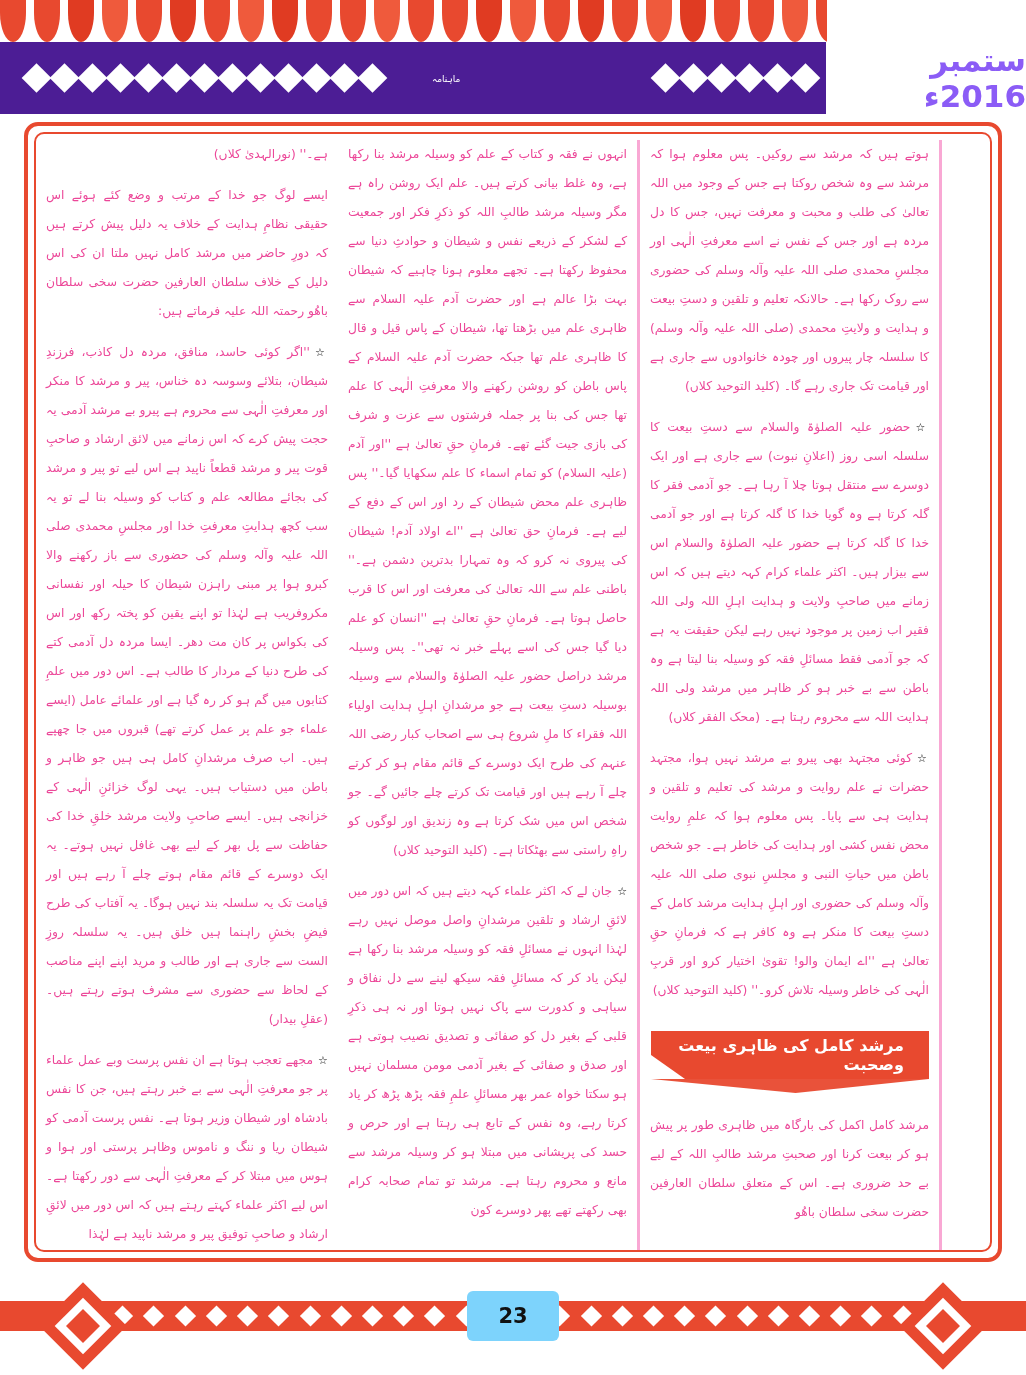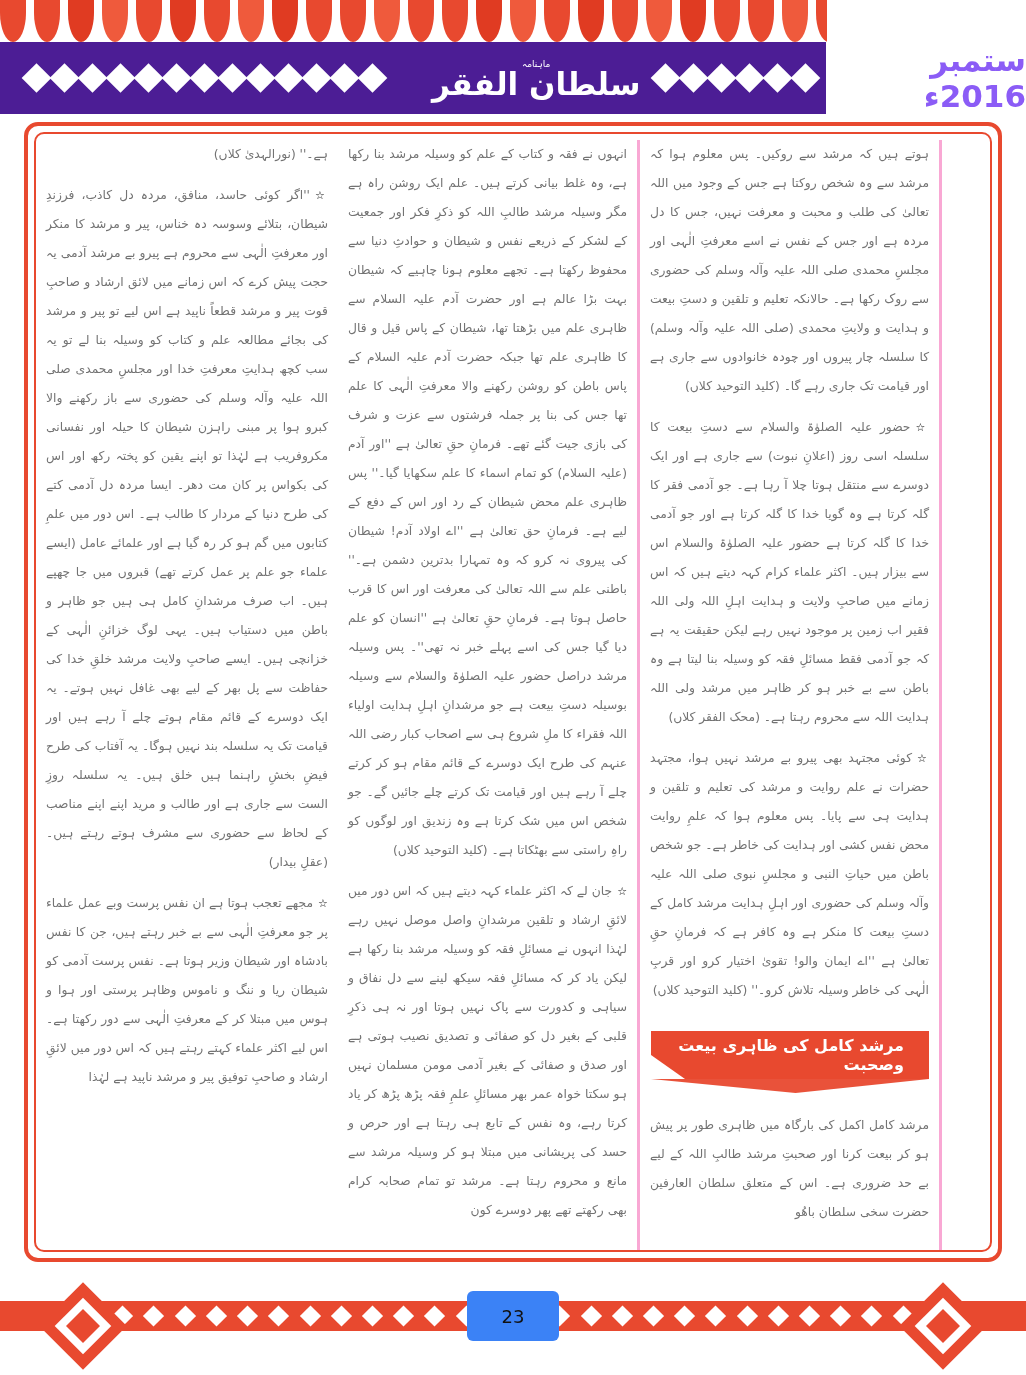--- a/index.html
+++ b/index.html
@@ -165,21 +165,21 @@
   .col + .col {
     border-right: 3px solid #f9a8d4;
   }
 
   .para {
     direction: rtl;
     text-align: justify;
     font-family: "DejaVu Sans", sans-serif;
     font-size: 12.3px;
     line-height: 29px;
-    color: #737373;
+    color: #ec4899;
     margin: 0 0 12px 0;
     letter-spacing: 0;
   }
   .para.with-star::before {
     content: "☆";
     color: #111;
     font-size: 11px;
     margin-left: 5px;
   }
 
@@ -252,28 +252,28 @@
     background: #ffffff;
     transform: rotate(45deg);
   }
   .page-number {
     position: absolute;
     left: 50%;
     bottom: 34px;
     transform: translateX(-50%);
     width: 92px;
     height: 50px;
-    background: #3b82f6;
+    background: #7dd3fc;
     border-radius: 6px;
     display: flex;
     align-items: center;
     justify-content: center;
     color: #111;
-    font-size: 18px;
-    font-weight: normal;
+    font-size: 21px;
+    font-weight: bold;
     z-index: 4;
   }
   .corner-dia {
     position: absolute;
     bottom: 18px;
     width: 62px;
     height: 62px;
     background: #e8492f;
     transform: rotate(45deg);
   }
@@ -349,21 +349,20 @@
       <div class="dia"></div>
       <div class="dia"></div>
       <div class="dia"></div>
       <div class="dia"></div>
       <div class="dia"></div>
       <div class="dia"></div>
     </div>
 
     <div class="masthead">
       <div class="sub">ماہنامہ</div>
-      <div class="title">سلطان الفقر</div>
     </div>
 
     <div class="header-diamonds right">
       <div class="dia"></div>
       <div class="dia"></div>
       <div class="dia"></div>
       <div class="dia"></div>
       <div class="dia"></div>
       <div class="dia"></div>
     </div>
@@ -374,20 +373,21 @@
   </div>
 
   <div class="frame-outer">
     <div class="frame-inner"></div>
   </div>
 
   <div class="columns">
 
     <div class="col">
       <p class="para">ہے۔'' (نورالہدیٰ کلاں)</p>
+      <p class="para">ایسے لوگ جو خدا کے مرتب و وضع کئے ہوئے اس حقیقی نظامِ ہدایت کے خلاف یہ دلیل پیش کرتے ہیں کہ دورِ حاضر میں مرشد کامل نہیں ملتا ان کی اس دلیل کے خلاف سلطان العارفین حضرت سخی سلطان باھُو رحمتہ اللہ علیہ فرماتے ہیں:</p>
       <p class="para with-star">''اگر کوئی حاسد، منافق، مردہ دل کاذب، فرزندِ شیطان، بتلائے وسوسہ دہ خناس، پیر و مرشد کا منکر اور معرفتِ الٰہی سے محروم ہے پیرو بے مرشد آدمی یہ حجت پیش کرے کہ اس زمانے میں لائق ارشاد و صاحبِ قوت پیر و مرشد قطعاً ناپید ہے اس لیے تو پیر و مرشد کی بجائے مطالعہ علم و کتاب کو وسیلہ بنا لے تو یہ سب کچھ ہدایتِ معرفتِ خدا اور مجلسِ محمدی صلی اللہ علیہ وآلہ وسلم کی حضوری سے باز رکھنے والا کبرو ہوا پر مبنی راہزن شیطان کا حیلہ اور نفسانی مکروفریب ہے لہٰذا تو اپنے یقین کو پختہ رکھ اور اس کی بکواس پر کان مت دھر۔ ایسا مردہ دل آدمی کتے کی طرح دنیا کے مردار کا طالب ہے۔ اس دور میں علمِ کتابوں میں گم ہو کر رہ گیا ہے اور علمائے عامل (ایسے علماء جو علم پر عمل کرتے تھے) قبروں میں جا چھپے ہیں۔ اب صرف مرشدانِ کامل ہی ہیں جو ظاہر و باطن میں دستیاب ہیں۔ یہی لوگ خزائنِ الٰہی کے خزانچی ہیں۔ ایسے صاحبِ ولایت مرشد خلقِ خدا کی حفاظت سے پل بھر کے لیے بھی غافل نہیں ہوتے۔ یہ ایک دوسرے کے قائم مقام ہوتے چلے آ رہے ہیں اور قیامت تک یہ سلسلہ بند نہیں ہوگا۔ یہ آفتاب کی طرح فیضِ بخشِ راہنما ہیں خلق ہیں۔ یہ سلسلہ روزِ الست سے جاری ہے اور طالب و مرید اپنے اپنے مناصب کے لحاظ سے حضوری سے مشرف ہوتے رہتے ہیں۔ (عقلِ بیدار)</p>
       <p class="para with-star">مجھے تعجب ہوتا ہے ان نفس پرست وبے عمل علماء پر جو معرفتِ الٰہی سے بے خبر رہتے ہیں، جن کا نفس بادشاہ اور شیطان وزیر ہوتا ہے۔ نفس پرست آدمی کو شیطان ریا و ننگ و ناموس وظاہر پرستی اور ہوا و ہوس میں مبتلا کر کے معرفتِ الٰہی سے دور رکھتا ہے۔ اس لیے اکثر علماء کہتے رہتے ہیں کہ اس دور میں لائقِ ارشاد و صاحبِ توفیق پیر و مرشد ناپید ہے لہٰذا</p>
     </div>
 
     <div class="col">
       <p class="para">انہوں نے فقہ و کتاب کے علم کو وسیلہ مرشد بنا رکھا ہے، وہ غلط بیانی کرتے ہیں۔ علم ایک روشن راہ ہے مگر وسیلہ مرشد طالبِ اللہ کو ذکرِ فکر اور جمعیت کے لشکر کے ذریعے نفس و شیطان و حوادثِ دنیا سے محفوظ رکھتا ہے۔ تجھے معلوم ہونا چاہیے کہ شیطان بہت بڑا عالم ہے اور حضرت آدم علیہ السلام سے ظاہری علم میں بڑھتا تھا، شیطان کے پاس قیل و قال کا ظاہری علم تھا جبکہ حضرت آدم علیہ السلام کے پاس باطن کو روشن رکھنے والا معرفتِ الٰہی کا علم تھا جس کی بنا پر جملہ فرشتوں سے عزت و شرف کی بازی جیت گئے تھے۔ فرمانِ حقِ تعالیٰ ہے ''اور آدم (علیہ السلام) کو تمام اسماء کا علم سکھایا گیا۔'' پس ظاہری علم محض شیطان کے رد اور اس کے دفع کے لیے ہے۔ فرمانِ حق تعالیٰ ہے ''اے اولاد آدم! شیطان کی پیروی نہ کرو کہ وہ تمہارا بدترین دشمن ہے۔'' باطنی علم سے اللہ تعالیٰ کی معرفت اور اس کا قرب حاصل ہوتا ہے۔ فرمانِ حقِ تعالیٰ ہے ''انسان کو علم دیا گیا جس کی اسے پہلے خبر نہ تھی''۔ پس وسیلہ مرشد دراصل حضور علیہ الصلوٰۃ والسلام سے وسیلہ بوسیلہ دستِ بیعت ہے جو مرشدانِ اہلِ ہدایت اولیاء اللہ فقراء کا ملِ شروع ہی سے اصحاب کبار رضی اللہ عنہم کی طرح ایک دوسرے کے قائم مقام ہو کر کرتے چلے آ رہے ہیں اور قیامت تک کرتے چلے جائیں گے۔ جو شخص اس میں شک کرتا ہے وہ زندیق اور لوگوں کو راہِ راستی سے بھٹکاتا ہے۔ (کلید التوحید کلاں)</p>
       <p class="para with-star">جان لے کہ اکثر علماء کہہ دیتے ہیں کہ اس دور میں لائقِ ارشاد و تلقین مرشدانِ واصل موصل نہیں رہے لہٰذا انہوں نے مسائلِ فقہ کو وسیلہ مرشد بنا رکھا ہے لیکن یاد کر کہ مسائلِ فقہ سیکھ لینے سے دل نفاق و سیاہی و کدورت سے پاک نہیں ہوتا اور نہ ہی ذکرِ قلبی کے بغیر دل کو صفائی و تصدیق نصیب ہوتی ہے اور صدق و صفائی کے بغیر آدمی مومن مسلمان نہیں ہو سکتا خواہ عمر بھر مسائلِ علمِ فقہ پڑھ پڑھ کر یاد کرتا رہے، وہ نفس کے تابع ہی رہتا ہے اور حرص و حسد کی پریشانی میں مبتلا ہو کر وسیلہ مرشد سے مانع و محروم رہتا ہے۔ مرشد تو تمام صحابہ کرام بھی رکھتے تھے پھر دوسرے کون</p>
     </div>
 
     <div class="col">

